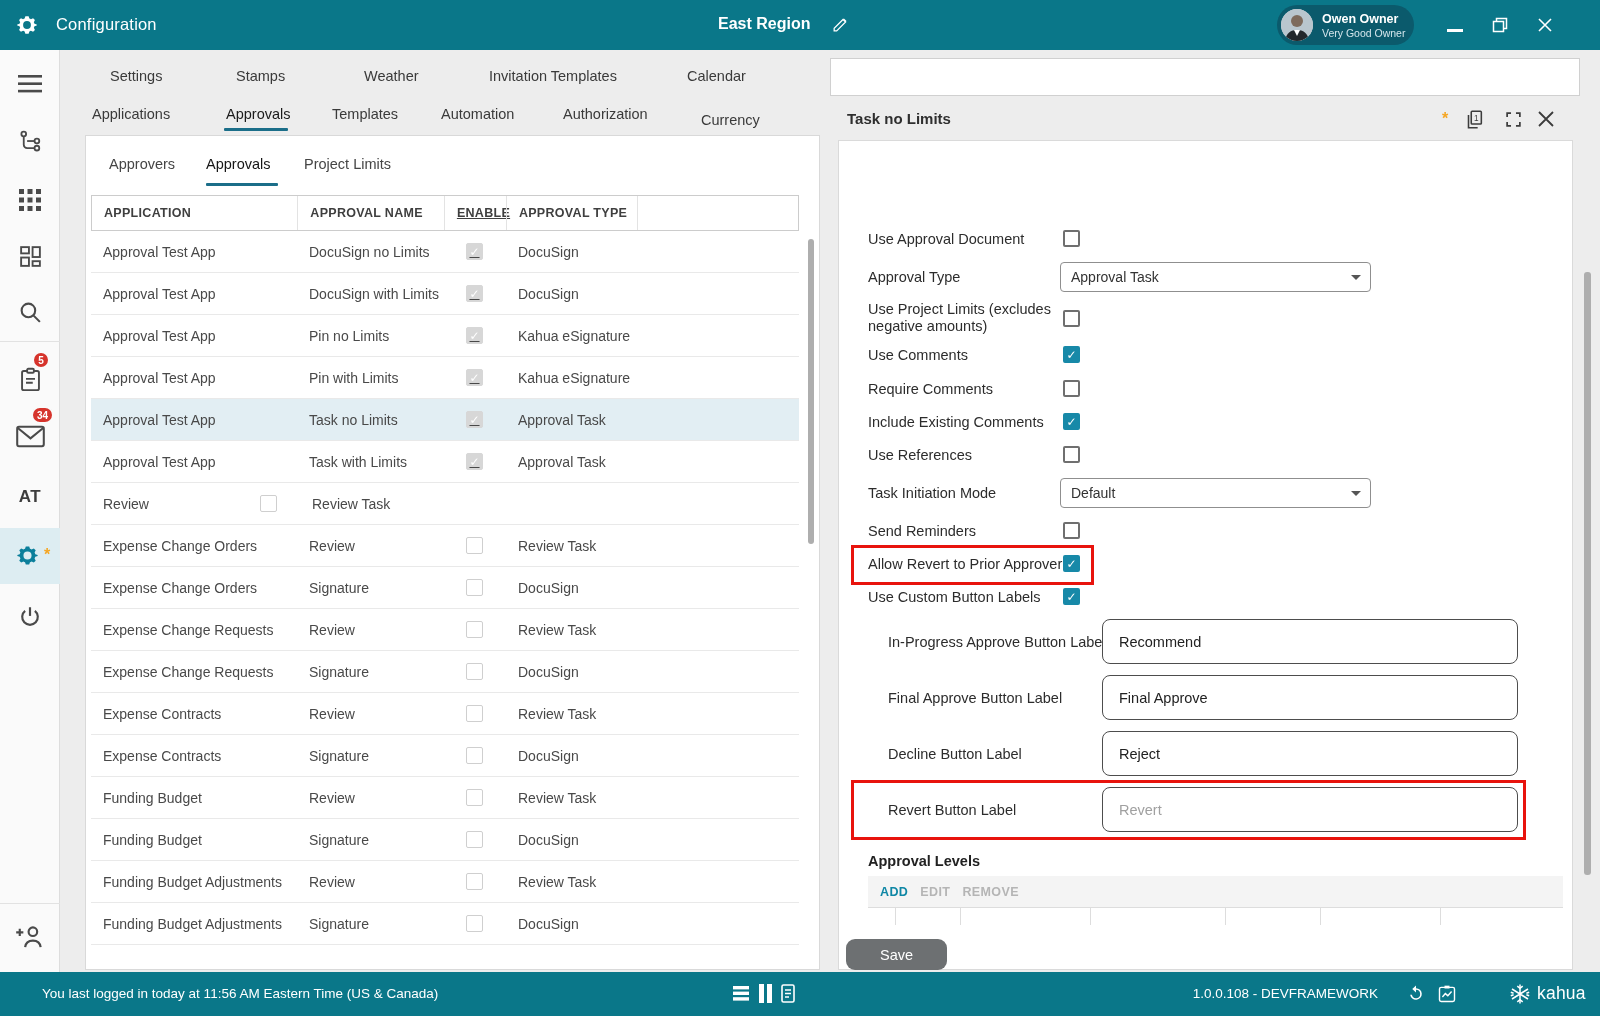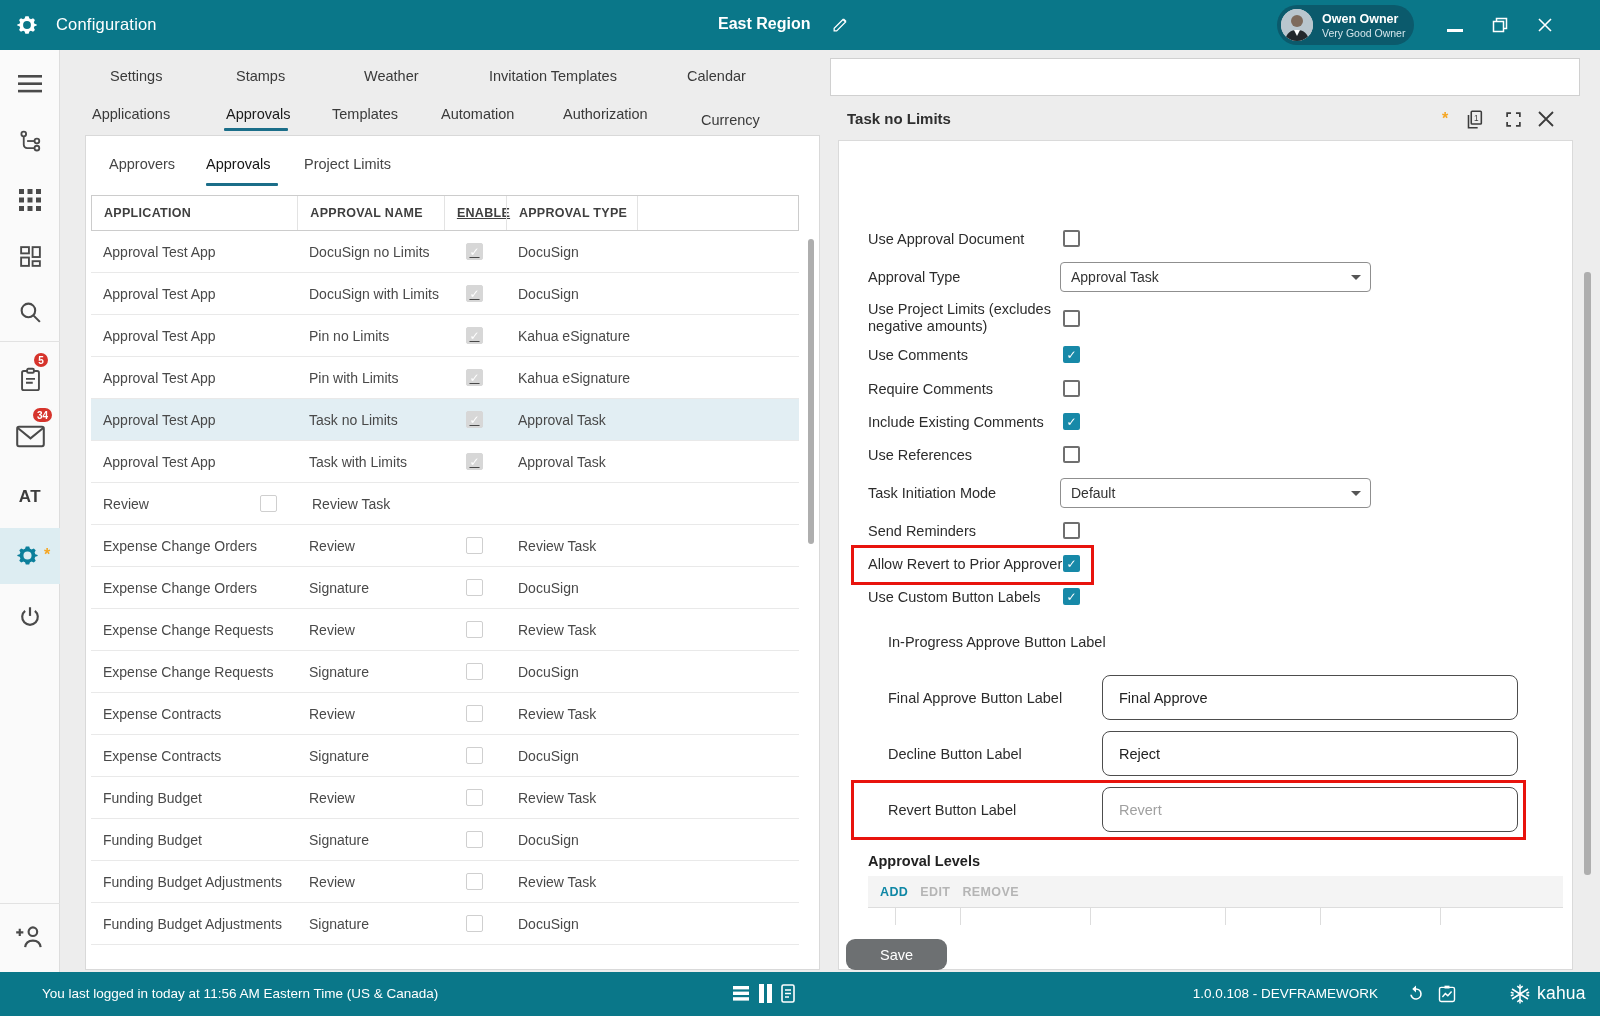--- a/index.html
+++ b/index.html
@@ -450,20 +450,21 @@
   <div class="cbx abs" style="left:1063px; top:310px;"></div>
   <div class="cbx abs on" style="left:1063px; top:346px;">✓</div>
   <div class="cbx abs" style="left:1063px; top:380px;"></div>
   <div class="cbx abs on" style="left:1063px; top:413px;">✓</div>
   <div class="cbx abs" style="left:1063px; top:446px;"></div>
   <div class="fselect" style="left:1060px; top:478px;">Default</div>
   <div class="cbx abs" style="left:1063px; top:522px;"></div>
   <div class="cbx abs on" style="left:1063px; top:555px;">✓</div>
   <div class="cbx abs on" style="left:1063px; top:588px;">✓</div>
 
+  <input class="finput" style="left: 1102px; top: 619px;" value="Recommend">
   <input class="finput" style="left: 1102px; top: 675px;" value="Final Approve">
   <input class="finput" style="left: 1102px; top: 731px;" value="Reject">
   <input class="finput" style="left: 1102px; top: 787px;" placeholder="Revert">
 
   <div class="hl-red" style="left:851px; top:545px; width:243px; height:40px;"></div>
   <div class="hl-red" style="left:851px; top:780px; width:675px; height:60px;"></div>
 
   <span class="al-head">Approval Levels</span>
   <div class="al-toolbar">
     <span class="al-btn" style="color:#0f87a5;">ADD</span>

